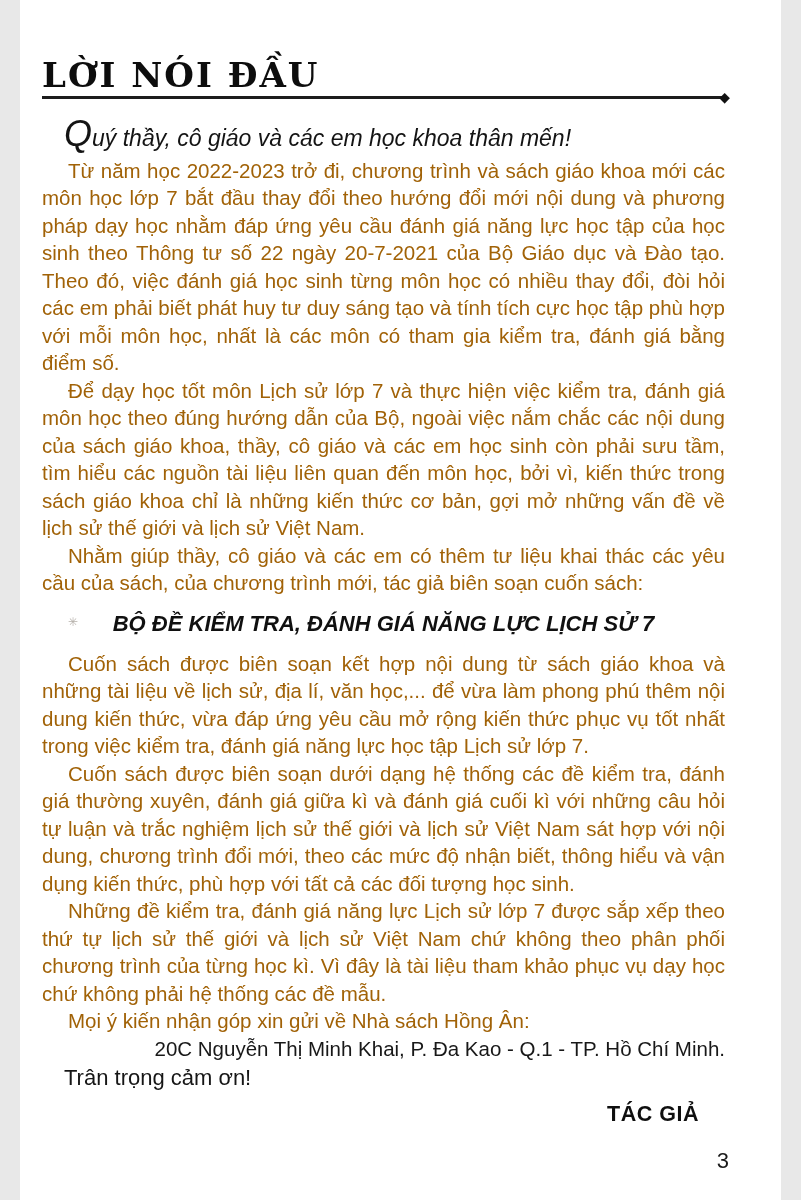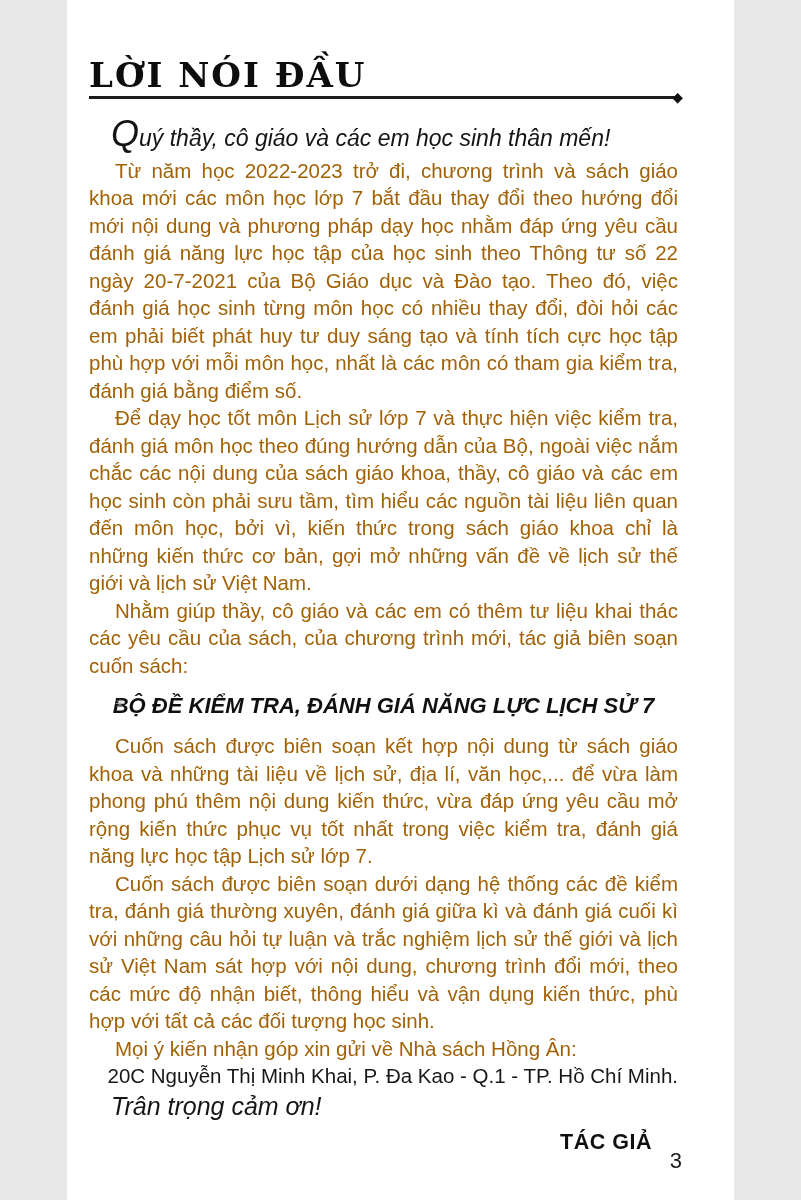--- a/index.html
+++ b/index.html
@@ -1,18 +1,18 @@
 <!DOCTYPE html>
 <html lang="vi"><head>
 <meta charset="utf-8">
 <style>
   html, body { margin: 0; padding: 0; background: #e8e8e8; }
   .page {
     position: relative;
-    width: 667px;
+    width: 761px;
     height: 1200px;
     margin: 0 auto;
     background: #ffffff;
     box-sizing: border-box;
     padding: 56px 56px 0 22px;
     color: #171717;
     font-family: "Liberation Sans", sans-serif;
     overflow: hidden;
   }
 
@@ -88,22 +88,21 @@
   .center-line {
     margin: 0;
     text-align: right;
     font-size: 20.5px;
     line-height: 27.5px;
     text-indent: 0;
     color: #181818;
   }
   .closing {
     margin: 2px 0 0 0;
-    font-style: italic;
-    font-size: 25px;
+    font-size: 22px;
     line-height: 28px;
     padding-left: 22px;
     color: #161616;
   }
   .signature {
     margin: 10px 26px 0 0;
     text-align: right;
     font-weight: bold;
     font-size: 21.5px;
     letter-spacing: 0.5px;
@@ -122,33 +121,34 @@
 
 <div class="page">
 
   <div class="header">
     <h1 class="preface-title">LỜI NÓI ĐẦU</h1>
     <div class="rule">
       <span class="diamond">◆</span>
     </div>
   </div>
 
-  <p class="greeting">Quý thầy, cô giáo và các em học sinh thân mến!</p>
+  <p class="greeting">Quý thầy, cô giáo và các em học khoa thân mến!</p>
 
   <p class="body">Từ năm học 2022-2023 trở đi, chương trình và sách giáo khoa mới các môn học lớp 7 bắt đầu thay đổi theo hướng đổi mới nội dung và phương pháp dạy học nhằm đáp ứng yêu cầu đánh giá năng lực học tập của học sinh theo Thông tư số 22 ngày 20-7-2021 của Bộ Giáo dục và Đào tạo. Theo đó, việc đánh giá học sinh từng môn học có nhiều thay đổi, đòi hỏi các em phải biết phát huy tư duy sáng tạo và tính tích cực học tập phù hợp với mỗi môn học, nhất là các môn có tham gia kiểm tra, đánh giá bằng điểm số.</p>
   <p class="body">Để dạy học tốt môn Lịch sử lớp 7 và thực hiện việc kiểm tra, đánh giá môn học theo đúng hướng dẫn của Bộ, ngoài việc nắm chắc các nội dung của sách giáo khoa, thầy, cô giáo và các em học sinh còn phải sưu tầm, tìm hiểu các nguồn tài liệu liên quan đến môn học, bởi vì, kiến thức trong sách giáo khoa chỉ là những kiến thức cơ bản, gợi mở những vấn đề về lịch sử thế giới và lịch sử Việt Nam.</p>
   <p class="body">Nhằm giúp thầy, cô giáo và các em có thêm tư liệu khai thác các yêu cầu của sách, của chương trình mới, tác giả biên soạn cuốn sách:</p>
 
   <div class="book-title-row">
     <span class="asterisk-mark">✳</span>
     <p class="book-title">BỘ ĐỀ KIỂM TRA, ĐÁNH GIÁ NĂNG LỰC LỊCH SỬ 7</p>
   </div>
 
   <p class="body">Cuốn sách được biên soạn kết hợp nội dung từ sách giáo khoa và những tài liệu về lịch sử, địa lí, văn học,... để vừa làm phong phú thêm nội dung kiến thức, vừa đáp ứng yêu cầu mở rộng kiến thức phục vụ tốt nhất trong việc kiểm tra, đánh giá năng lực học tập Lịch sử lớp 7.</p>
   <p class="body">Cuốn sách được biên soạn dưới dạng hệ thống các đề kiểm tra, đánh giá thường xuyên, đánh giá giữa kì và đánh giá cuối kì với những câu hỏi tự luận và trắc nghiệm lịch sử thế giới và lịch sử Việt Nam sát hợp với nội dung, chương trình đổi mới, theo các mức độ nhận biết, thông hiểu và vận dụng kiến thức, phù hợp với tất cả các đối tượng học sinh.</p>
+  <p class="body">Những đề kiểm tra, đánh giá năng lực Lịch sử lớp 7 được sắp xếp theo thứ tự lịch sử thế giới và lịch sử Việt Nam chứ không theo phân phối chương trình của từng học kì. Vì đây là tài liệu tham khảo phục vụ dạy học chứ không phải hệ thống các đề mẫu.</p>
 
   <p class="body">
     <span>Mọi ý kiến nhận góp xin gửi về </span><span class="publisher-name">Nhà sách Hồng Ân</span><span>:</span>
   </p>
 
   <p class="center-line">20C Nguyễn Thị Minh Khai, P. Đa Kao - Q.1 - TP. Hồ Chí Minh.</p>
 
   <p class="closing">Trân trọng cảm ơn!</p>
 
   <p class="signature">TÁC GIẢ</p>

